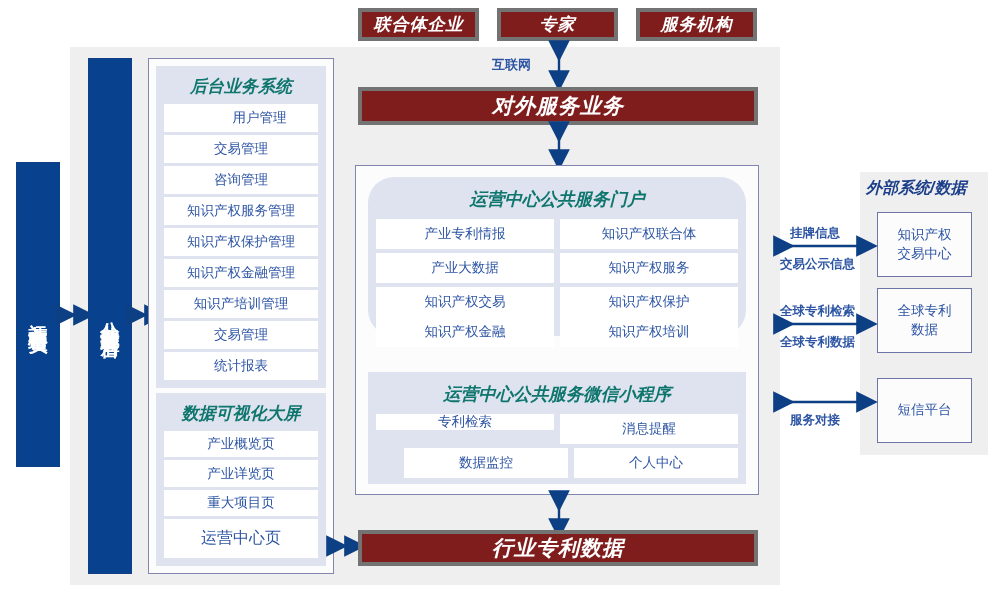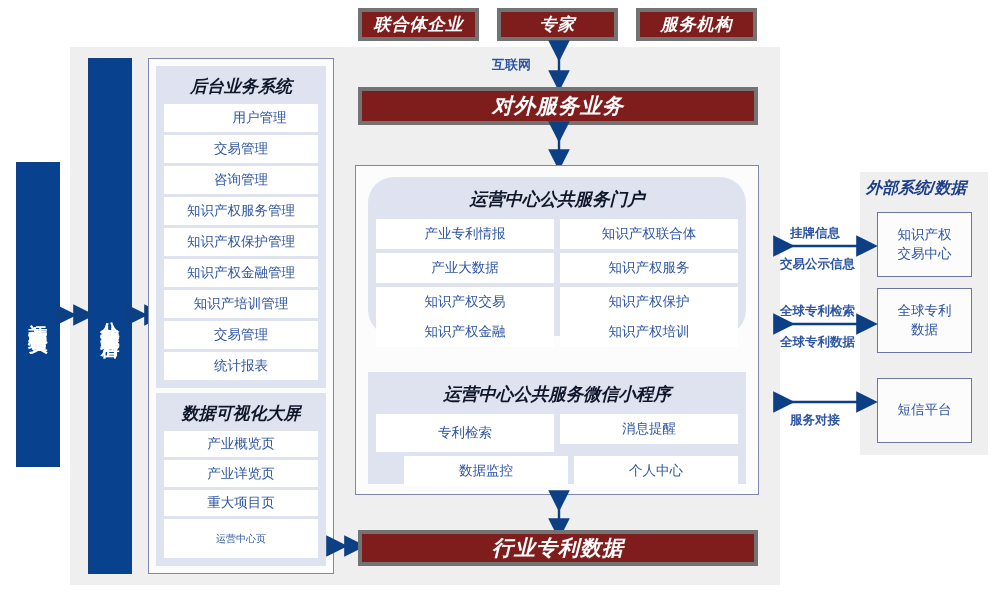--- a/index.html
+++ b/index.html
@@ -17,21 +17,21 @@
     position:absolute;background:#08428f;color:#ffffff;
     display:flex;align-items:center;justify-content:center;
     writing-mode:vertical-rl;text-orientation:upright;
     font-weight:bold;letter-spacing:2px;box-sizing:border-box;
     border:1px solid #103f86;
   }
   .gray-panel{position:absolute;background:#efefef;box-sizing:border-box;}
   .white-panel{position:absolute;background:#fcfcfd;border:1px solid #8186ae;box-sizing:border-box;}
   .lav-group{position:absolute;background:#dfe3f0;box-sizing:border-box;
              display:flex;flex-direction:column;}
-  .grp-title{color:#0f172a;font-weight:bold;font-style:italic;text-align:center;font-family:Liberation Mono, monospace;}
+  .grp-title{color:#0f766e;font-weight:bold;font-style:italic;text-align:center;font-family:Liberation Mono, monospace;}
   .cell{background:#ffffff;color:#2d55a4;display:flex;align-items:center;
         justify-content:center;box-sizing:border-box;white-space:nowrap;}
   .ext-box{position:absolute;background:#fcfcfd;border:1.5px solid #6d74a6;
            color:#2d55a4;display:flex;align-items:center;justify-content:center;
            text-align:center;line-height:1.35;box-sizing:border-box;}
   .conn-label{position:absolute;color:#2d55a4;white-space:nowrap;font-weight:bold;}
   .ext-title{position:absolute;color:#1d3f8a;font-weight:bold;font-style:italic;
              white-space:nowrap;}
   svg.arrow{position:absolute;overflow:visible;}
 </style>
@@ -97,21 +97,21 @@
   <div class="cell" style="height:28px;margin-bottom:3px;font-size:13.5px;">知识产培训管理</div>
   <div class="cell" style="height:28px;margin-bottom:3px;font-size:13.5px;">交易管理</div>
   <div class="cell" style="height:28px;font-size:13.5px;">统计报表</div>
 </div>
 
 <div class="lav-group" style="left:156px;top:393px;width:170px;height:173px;padding:5px 8px 8px 8px;">
   <div class="grp-title" style="font-size:17px;padding:4px 0 6px 0;">数据可视化大屏</div>
   <div class="cell" style="height:28px;margin-bottom:3px;font-size:13.5px;">产业概览页</div>
   <div class="cell" style="height:28px;margin-bottom:3px;font-size:13.5px;">产业详览页</div>
   <div class="cell" style="height:28px;margin-bottom:3px;font-size:13.5px;">重大项目页</div>
-  <div class="cell" style="height:41px;font-size:10px;">运营中心页</div>
+  <div class="cell" style="height:41px;font-size:16px;">运营中心页</div>
 </div>
 
 <div class="white-panel" style="left:355px;top:165px;width:404px;height:330px;"></div>
 
 <div class="lav-group" style="left:368px;top:177px;width:378px;height:159px;padding:4px 8px 12px 8px;border-radius:26px;">
   <div class="grp-title" style="font-size:17.5px;padding:6px 0 8px 0;">运营中心公共服务门户</div>
   <div style="display:flex;gap:6px;margin-bottom:4px;">
     <div class="cell" style="flex:1;height:30px;font-size:13.5px;">产业专利情报</div>
     <div class="cell" style="flex:1;height:30px;font-size:13.5px;">知识产权联合体</div>
   </div>
@@ -125,21 +125,21 @@
   </div>
   <div style="display:flex;gap:6px;">
     <div class="cell" style="flex:1;height:30px;font-size:13.5px;">知识产权金融</div>
     <div class="cell" style="flex:1;height:30px;font-size:13.5px;">知识产权培训</div>
   </div>
 </div>
 
 <div class="lav-group" style="left:368px;top:372px;width:378px;height:112px;padding:4px 8px 8px 8px;">
   <div class="grp-title" style="font-size:17.5px;padding:6px 0 8px 0;">运营中心公共服务微信小程序</div>
   <div style="display:flex;gap:6px;margin-bottom:4px;">
-    <div class="cell" style="flex:1;height:38px;font-size:13.5px;">专利检索</div>
+    <div class="cell" style="flex:1;height:16px;font-size:13.5px;">专利检索</div>
     <div class="cell" style="flex:1;height:30px;font-size:13.5px;">消息提醒</div>
   </div>
   <div style="display:flex;gap:6px;">
     <div class="cell" style="flex:1;height:30px;font-size:13.5px;margin-left:28px;">数据监控</div>
     <div class="cell" style="flex:1;height:30px;font-size:13.5px;">个人中心</div>
   </div>
 </div>
 
 <svg class="arrow" style="left:549px;top:496px;width:20px;height:38px;" viewBox="0 0 20 38">
   <line x1="10" y1="5" x2="10" y2="33" stroke="#0d3f85" stroke-width="2.4" marker-start="url(#ah)" marker-end="url(#ah)"></line>

